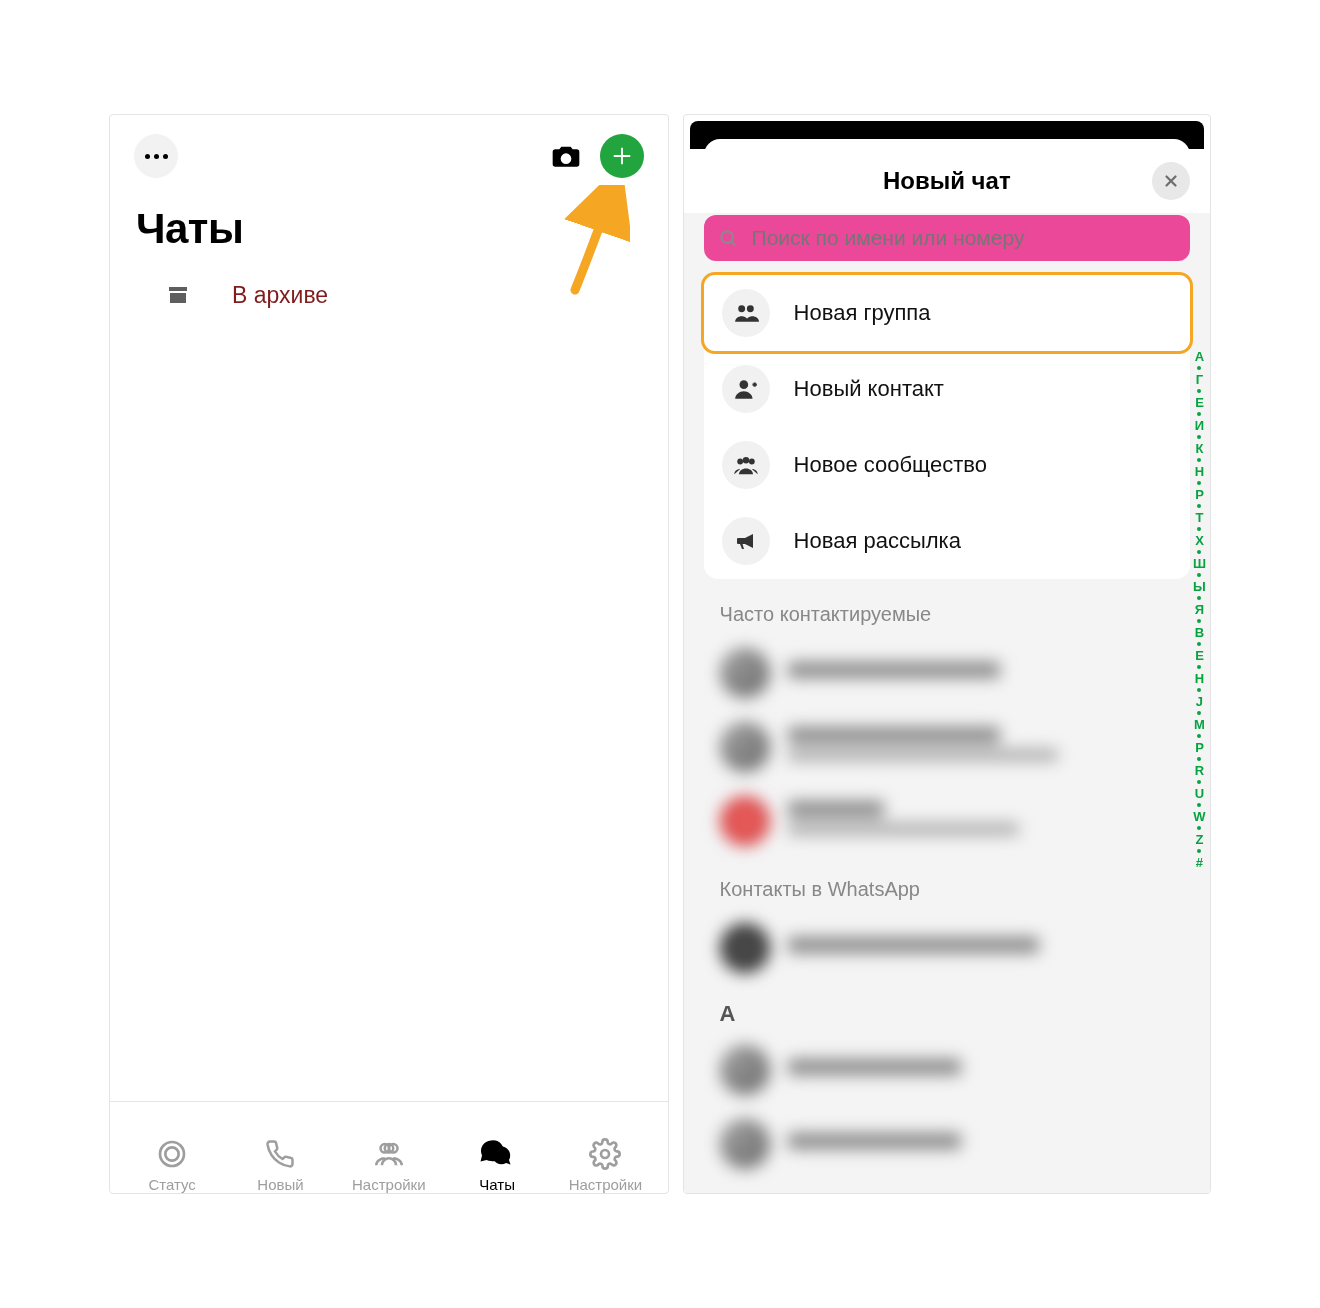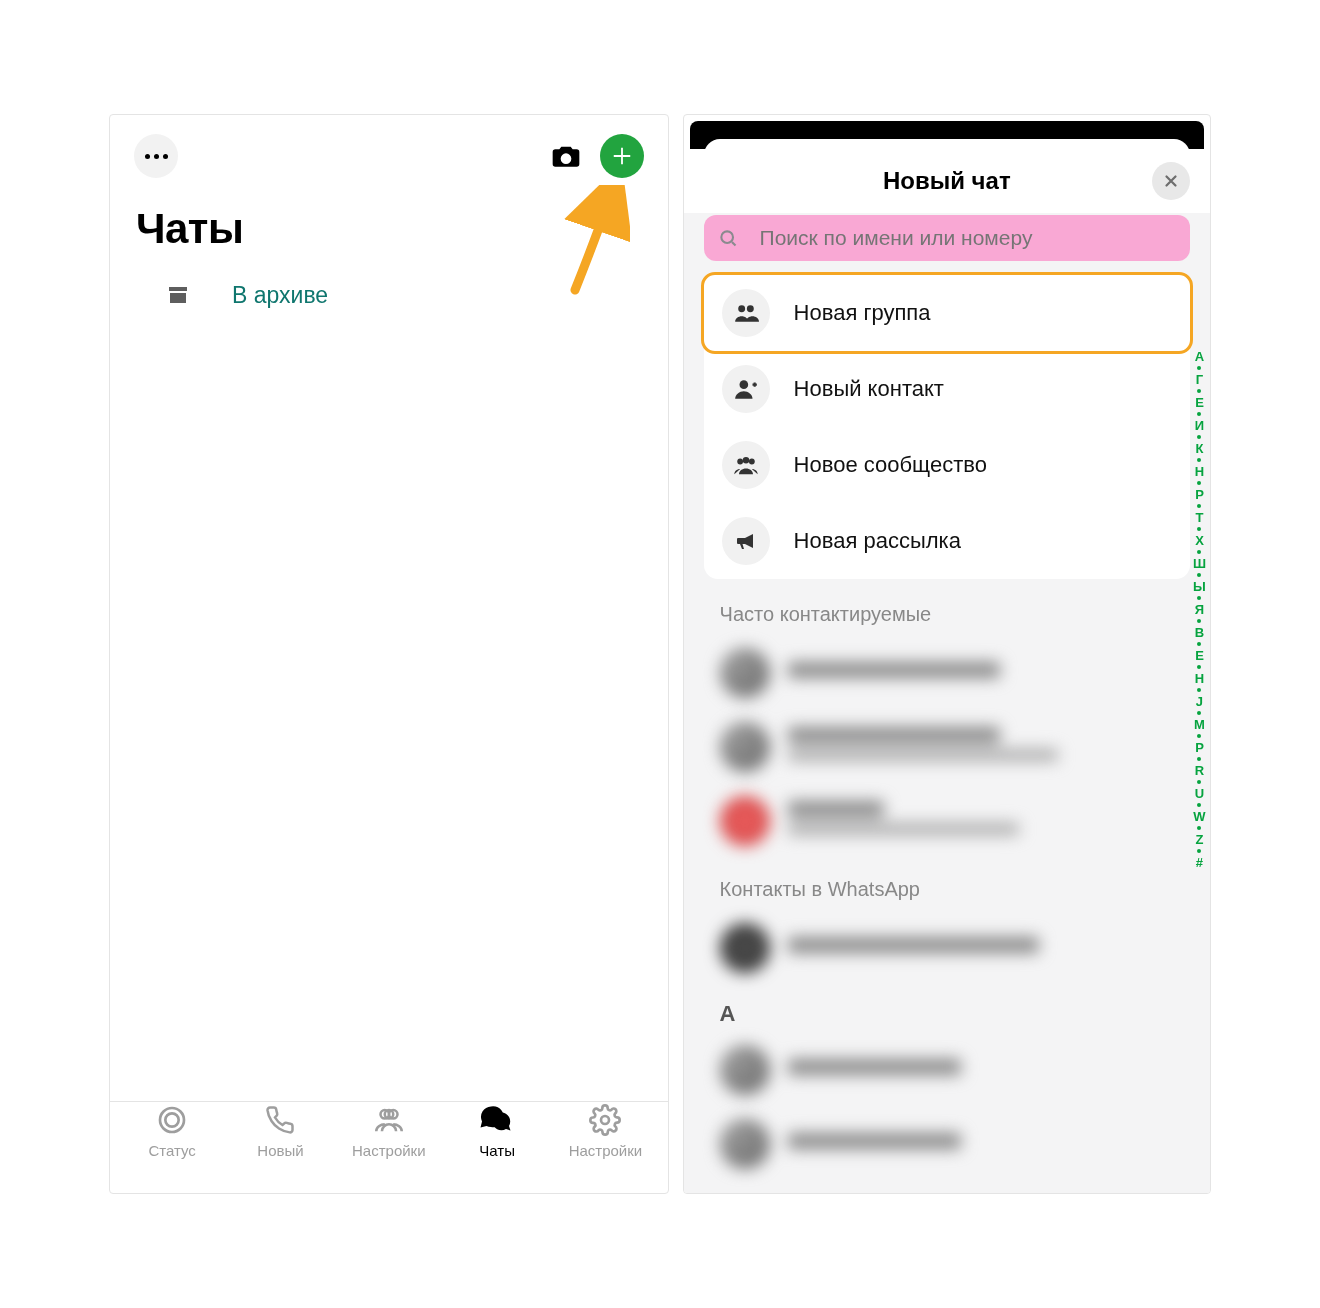--- a/index.html
+++ b/index.html
@@ -71,29 +71,29 @@
     display: flex;
     align-items: center;
     gap: 40px;
     padding: 6px 54px;
   }
   .archive-icon {
     width: 28px; height: 28px;
     display: flex; align-items: center; justify-content: center;
     color: #5e5e5e;
   }
-  .archive-label { font-size: 23px; font-weight: 500; color: #0f766e; }
+  .archive-label { font-size: 23px; font-weight: 500; color: #7f1d1d; }
 
   .left-body { flex: 1; }
 
   .tabbar {
     border-top: 1px solid #e4e4e4;
     height: 92px;
     display: flex;
-    align-items: flex-start;
+    align-items: flex-end;
     justify-content: space-around;
     padding: 0 8px;
   }
   .tab {
     display: flex;
     flex-direction: column;
     align-items: center;
     gap: 4px;
     color: #9e9e9e;
     font-size: 15px;
@@ -144,25 +144,25 @@
     position: absolute;
     right: 20px; top: 50%; transform: translateY(-50%);
     width: 38px; height: 38px;
     border-radius: 50%;
     background: #e8e8e8;
     color: #6e6e6e;
     display:flex; align-items:center; justify-content:center;
   }
   .search-wrap { padding: 0 20px 14px 20px; }
   .search {
-    background: #f9a8d4;
+    background: #ec4899;
     border-radius: 12px;
     height: 46px;
     display:flex; align-items:center;
-    gap: 22px;
+    gap: 14px;
     padding: 0 14px;
     color: #8a8a8e;
     font-size: 21px;
   }
   .search input {
     border:0; outline:0; background:transparent; flex:1;
     font-size: 21px; color:#333;
   }
   .section-block {
     background: #fff;

